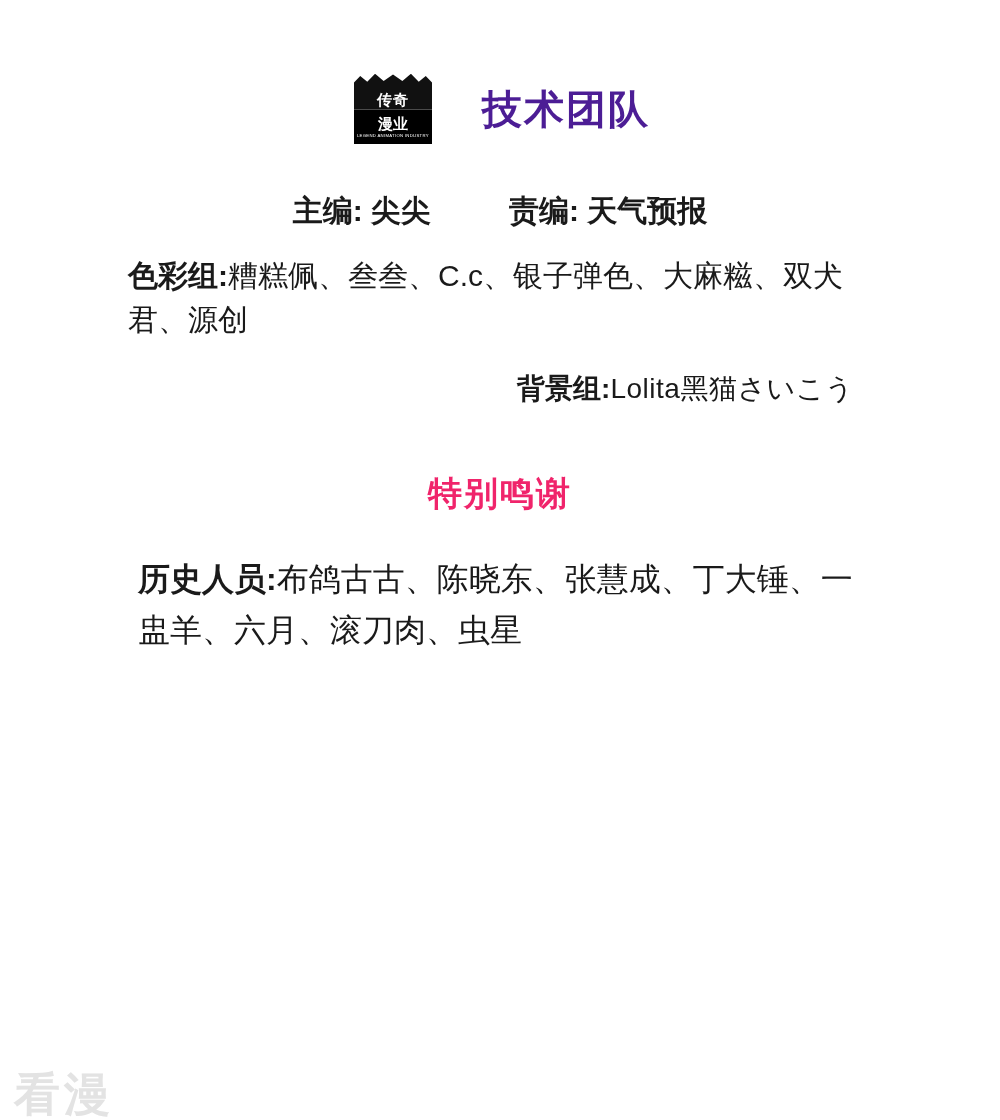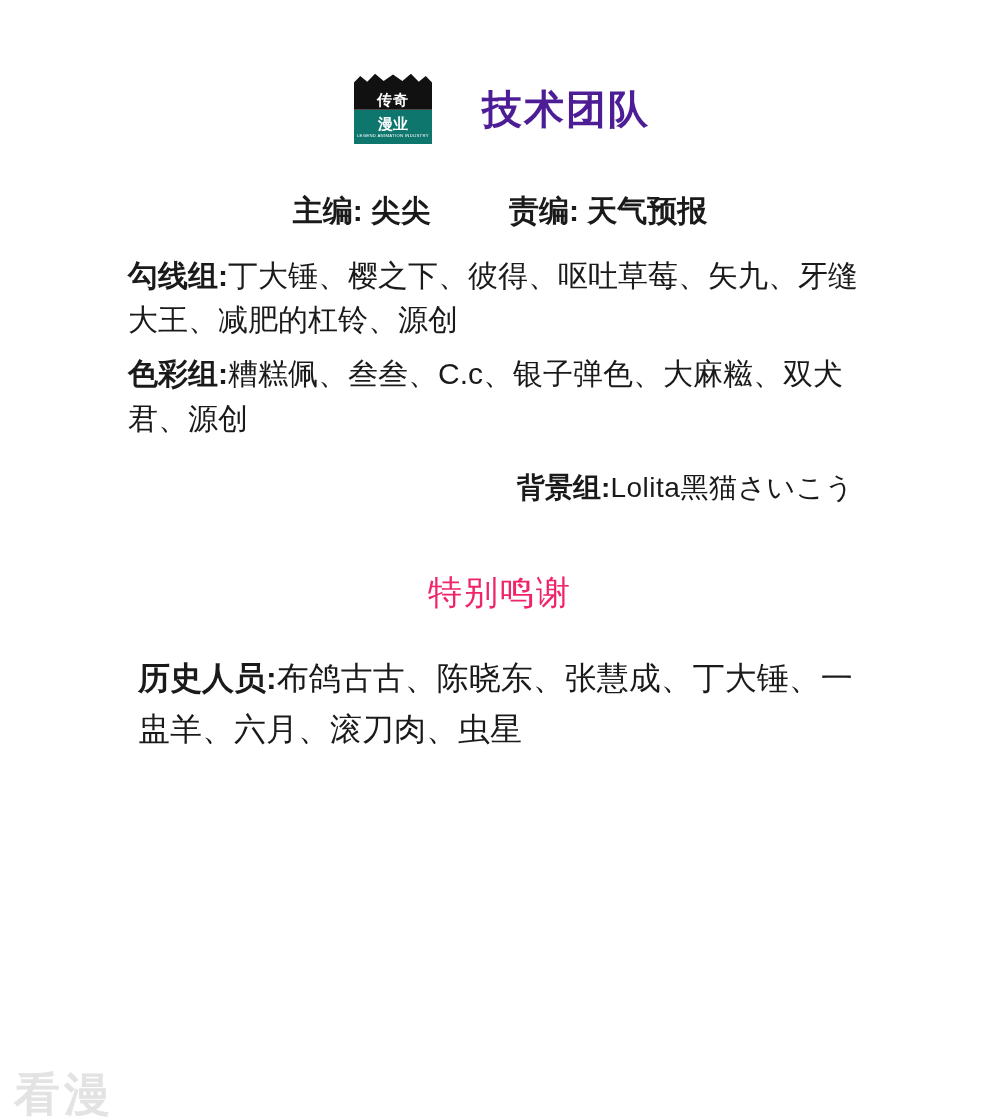--- a/index.html
+++ b/index.html
@@ -56,21 +56,21 @@
     font-size: 15px;
     font-weight: bold;
     line-height: 1;
     padding-bottom: 3px;
     letter-spacing: 1px;
     white-space: nowrap;
   }
   .logo-bottom {
     width: 78px;
     height: 34px;
-    background: #0f766e;
+    background: #000000;
     display: flex;
     flex-direction: column;
     align-items: center;
     justify-content: center;
   }
   .logo-bottom-text {
     color: #ffffff;
     font-size: 15px;
     font-weight: bold;
     line-height: 1;
@@ -136,21 +136,21 @@
   .bg-line .credit-names {
     letter-spacing: 0.5px;
   }
 
   
   .thanks-title {
     margin-top: 66px;
     text-align: center;
     color: #f0246b;
     font-size: 34px;
-    font-weight: normal;
+    font-weight: bold;
     letter-spacing: 2px;
     line-height: 1;
   }
 
   .thanks-body {
     margin-top: 44px;
     padding: 0 138px;
     font-size: 32px;
     line-height: 1.6;
   }
@@ -192,23 +192,20 @@
       <div class="editor-item">
         <span>主编:</span>
         <span>尖尖</span>
       </div>
       <div class="editor-item">
         <span>责编:</span>
         <span>天气预报</span>
       </div>
     </div>
 
-    <div class="credit-line">
-      <span class="credit-label">勾线组:</span><span class="credit-names">丁大锤、樱之下、彼得、呕吐草莓、矢九、牙缝大王、减肥的杠铃、源创</span>
-    </div>
 
     <div class="credit-line">
       <span class="credit-label">色彩组:</span><span class="credit-names">糟糕佩、叁叁、C.c、银子弹色、大麻糍、双犬君、源创</span>
     </div>
 
     <div class="bg-line">
       <span class="credit-label">背景组:</span><span class="credit-names">Lolita黑猫さいこう</span>
     </div>
 
   </div>

